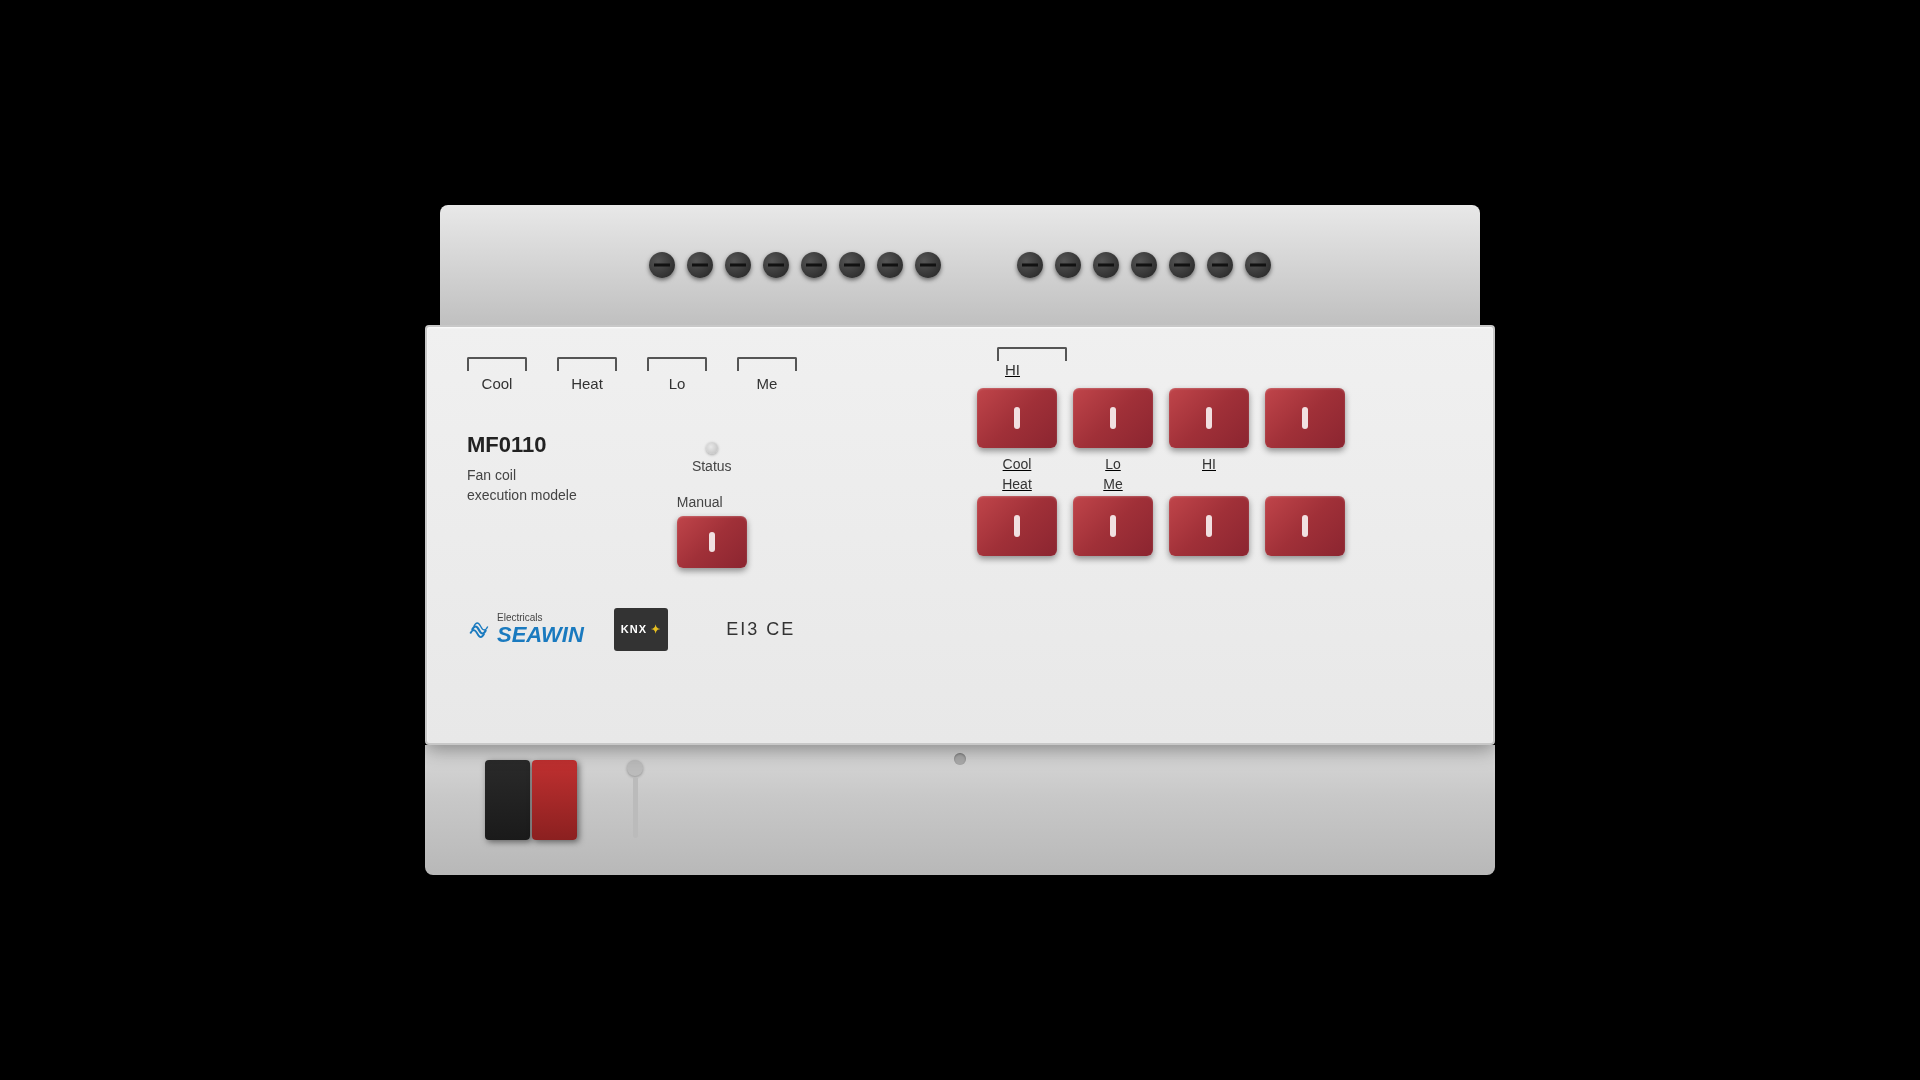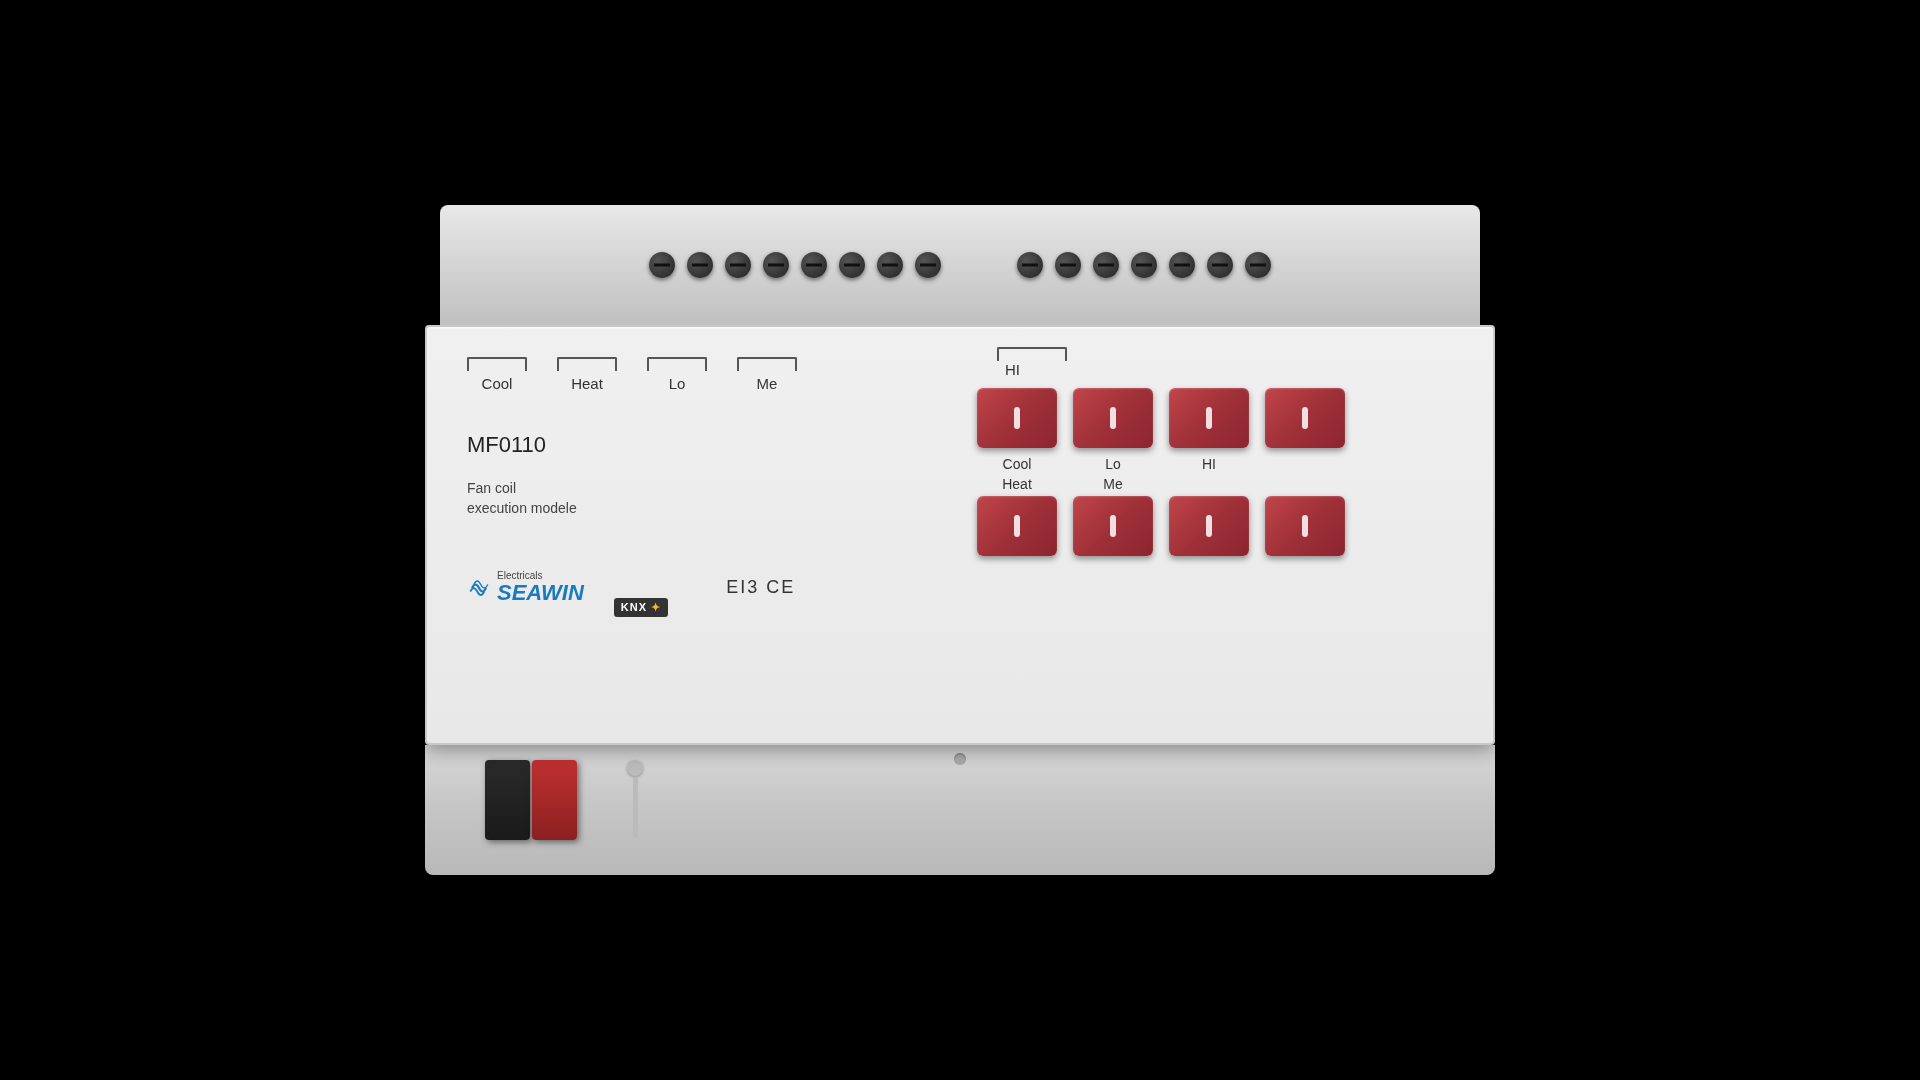--- a/index.html
+++ b/index.html
@@ -123,23 +123,23 @@
       font-weight: 500;
     }
 
     
     .device-info {
       margin-top: 10px;
     }
 
     .device-model {
       font-size: 22px;
-      font-weight: normal;
+      font-weight: bold;
       color: #222;
-      margin-bottom: 21px;
+      margin-bottom: 8px;
     }
 
     .device-desc {
       font-size: 14px;
       color: #444;
       line-height: 1.4;
     }
 
     
     .status-section {
@@ -193,20 +193,21 @@
       width: 6px;
       height: 20px;
       background: rgba(255,255,255,0.85);
       border-radius: 3px;
     }
 
     
     .right-section {
       flex: 1;
       padding-left: 20px;
+      text-decoration: underline;
     }
 
     .hi-bracket {
       width: 70px;
       height: 14px;
       border: 2px solid #555;
       border-bottom: none;
       border-radius: 2px 2px 0 0;
       margin-left: 10px;
     }
@@ -315,24 +316,23 @@
       display: flex;
       align-items: center;
       gap: 10px;
     }
 
     .knx-badge {
       background: #333;
       color: white;
       font-size: 11px;
       font-weight: bold;
-      padding: 3px 7px;
+      padding: 15px 7px;
       border-radius: 3px;
       letter-spacing: 1px;
-      margin-top: 40px;
     }
 
     .knx-star {
       color: #e8c020;
       font-size: 11px;
     }
 
     .cert-text {
       font-size: 18px;
       color: #333;
@@ -457,20 +457,32 @@
 
         <div style="display:flex; gap:40px; align-items:flex-start;">
           <div class="device-info">
             <div class="device-model">MF0110</div>
             <div class="device-desc">
               <span>Fan coil</span><br>
               <span>execution modele</span>
             </div>
           </div>
 
+          <div style="display:flex; flex-direction:column; align-items:center; margin-top:0;">
+            <div class="status-section">
+              <div class="status-led"></div>
+              <span class="status-label">Status</span>
+            </div>
+            <div class="manual-section">
+              <div class="manual-label">Manual</div>
+              <div class="red-button">
+                <div class="button-indicator"></div>
+              </div>
+            </div>
+          </div>
         </div>
 
         <div class="logo-area">
           <div class="seawin-logo">
             <div class="seawin-wave">
               <svg class="wave-svg" viewBox="0 0 24 32" fill="none">
                 <path d="M4 16 Q8 8 12 16 Q16 24 20 16" stroke="#1a7abf" stroke-width="2.5" fill="none"></path>
                 <path d="M2 20 Q6 12 10 20 Q14 28 18 20" stroke="#1a7abf" stroke-width="2" fill="none"></path>
                 <path d="M6 12 Q10 4 14 12 Q18 20 22 12" stroke="#1a7abf" stroke-width="1.5" fill="none"></path>
               </svg>

